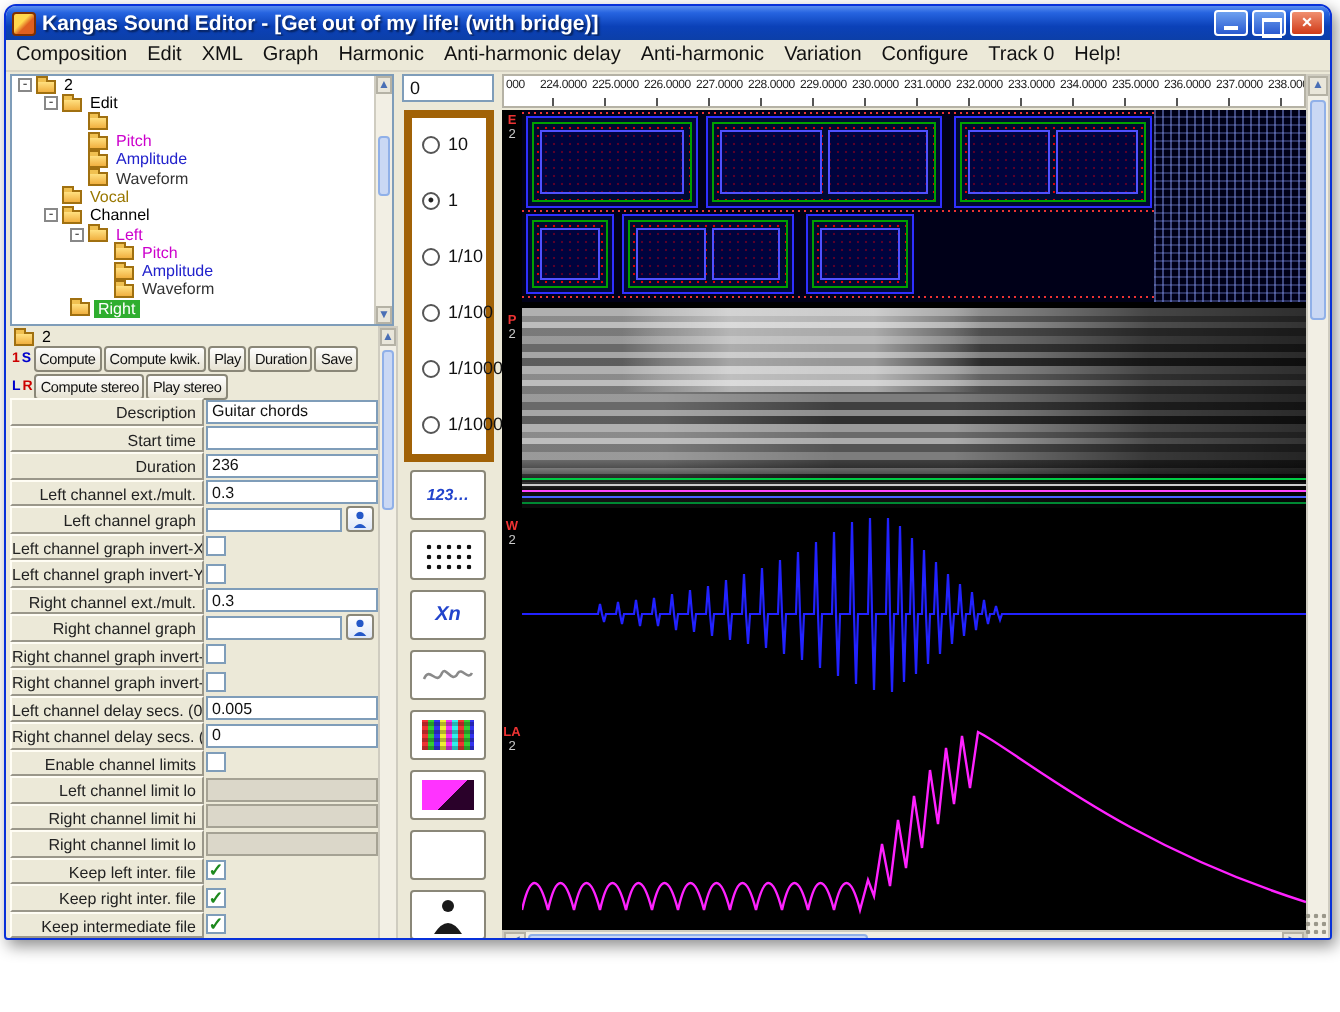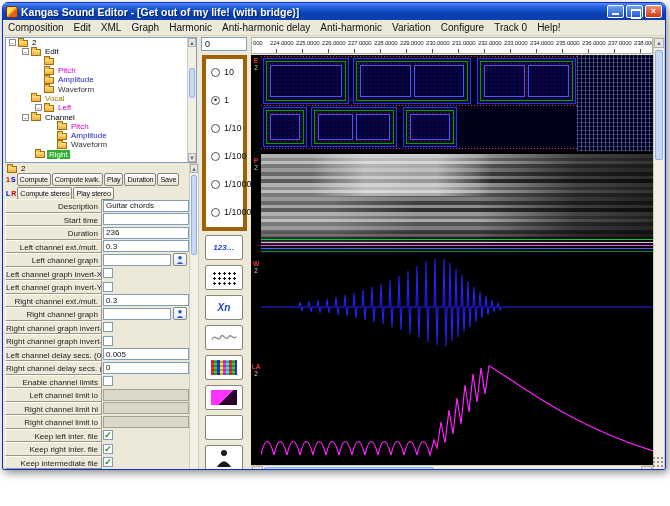--- a/index.html
+++ b/index.html
@@ -182,29 +182,29 @@
       <span class="tlabel" style="color: rgb(34, 34, 204);">Amplitude</span>
     </div>
     <div class="titem" style="padding-left:38px">
       <span class="tfold"></span>
       <span class="tlabel" style="color: rgb(51, 51, 51);">Waveform</span>
     </div>
     <div class="titem" style="padding-left:25px">
       <span class="tfold"></span>
       <span class="tlabel" style="color: rgb(153, 119, 0);">Vocal</span>
     </div>
+    <div class="titem" style="padding-left:16px">
+      <span class="texp">-</span>
+      <span class="tfold"></span>
+      <span class="tlabel" style="color: rgb(0, 0, 0);">Channel</span>
+    </div>
     <div class="titem" style="padding-left:29px">
       <span class="texp">-</span>
       <span class="tfold"></span>
       <span class="tlabel" style="color: rgb(204, 0, 204);">Left</span>
-    </div>
-    <div class="titem" style="padding-left:16px">
-      <span class="texp">-</span>
-      <span class="tfold"></span>
-      <span class="tlabel" style="color: rgb(0, 0, 0);">Channel</span>
     </div>
     <div class="titem" style="padding-left:51px">
       <span class="tfold"></span>
       <span class="tlabel" style="color: rgb(204, 0, 204);">Pitch</span>
     </div>
     <div class="titem" style="padding-left:51px">
       <span class="tfold"></span>
       <span class="tlabel" style="color: rgb(34, 34, 204);">Amplitude</span>
     </div>
     <div class="titem" style="padding-left:51px">

